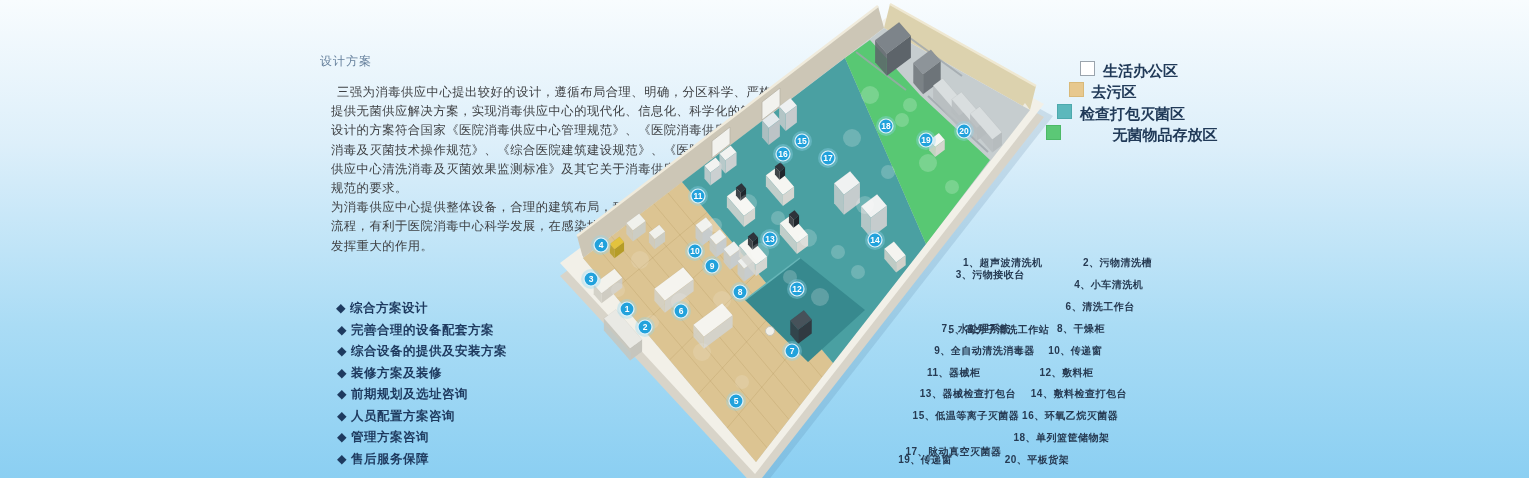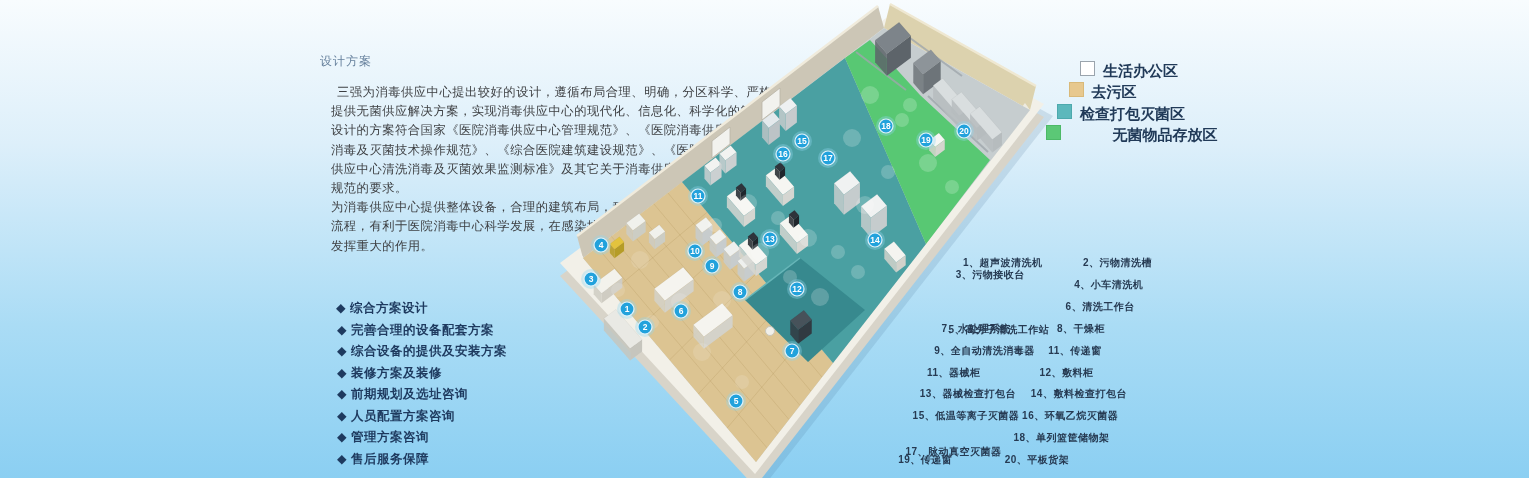--- a/index.html
+++ b/index.html
@@ -57,21 +57,21 @@
   <div id="equipment">
       <div class="abs equip-cell" style="left: 963px; top: 256px;">1、超声波清洗机</div>
       <div class="abs equip-cell" style="left: 1083px; top: 256px;">2、污物清洗槽</div>
       <div class="abs equip-cell" style="left: 955.8px; top: 268px;">3、污物接收台</div>
       <div class="abs equip-cell" style="left: 1074.3px; top: 277.9px;">4、小车清洗机</div>
       <div class="abs equip-cell" style="left: 948.6px; top: 290px; margin-top: 33px;">5、高分子清洗工作站</div>
       <div class="abs equip-cell" style="left: 1065.6px; top: 299.8px;">6、清洗工作台</div>
       <div class="abs equip-cell" style="left: 941.4px; top: 321.7px;">7、水处理系统</div>
       <div class="abs equip-cell" style="left: 1056.9px; top: 321.7px;">8、干燥柜</div>
       <div class="abs equip-cell" style="left: 934.2px; top: 343.6px;">9、全自动清洗消毒器</div>
-      <div class="abs equip-cell" style="left: 1048.2px; top: 343.6px;">11、传递窗</div>
+      <div class="abs equip-cell" style="left: 1048.2px; top: 343.6px;">10、传递窗</div>
       <div class="abs equip-cell" style="left: 927px; top: 365.5px;">11、器械柜</div>
       <div class="abs equip-cell" style="left: 1039.5px; top: 365.5px;">12、敷料柜</div>
       <div class="abs equip-cell" style="left: 919.8px; top: 387.4px;">13、器械检查打包台</div>
       <div class="abs equip-cell" style="left: 1030.8px; top: 387.4px;">14、敷料检查打包台</div>
       <div class="abs equip-cell" style="left: 912.6px; top: 409.3px;">15、低温等离子灭菌器</div>
       <div class="abs equip-cell" style="left: 1022.1px; top: 409.3px;">16、环氧乙烷灭菌器</div>
       <div class="abs equip-cell" style="left: 905.4px; top: 445px;">17、脉动真空灭菌器</div>
       <div class="abs equip-cell" style="left: 1013.4px; top: 431.2px;">18、单列篮筐储物架</div>
       <div class="abs equip-cell" style="left: 898.2px; top: 453.1px;">19、传递窗</div>
       <div class="abs equip-cell" style="left: 1004.7px; top: 453.1px;">20、平板货架</div>

